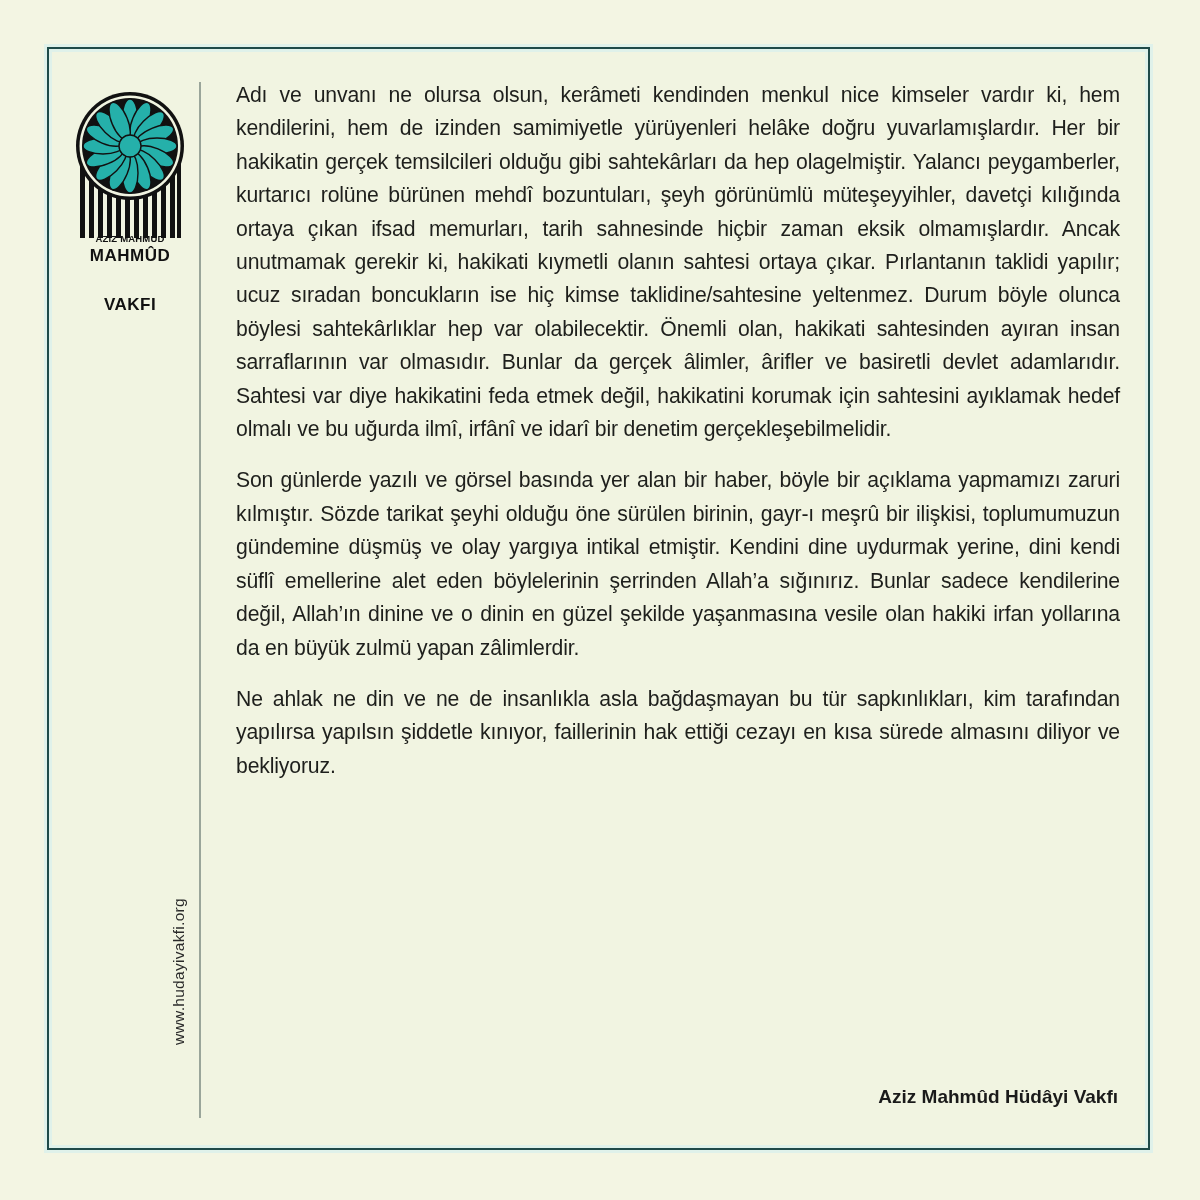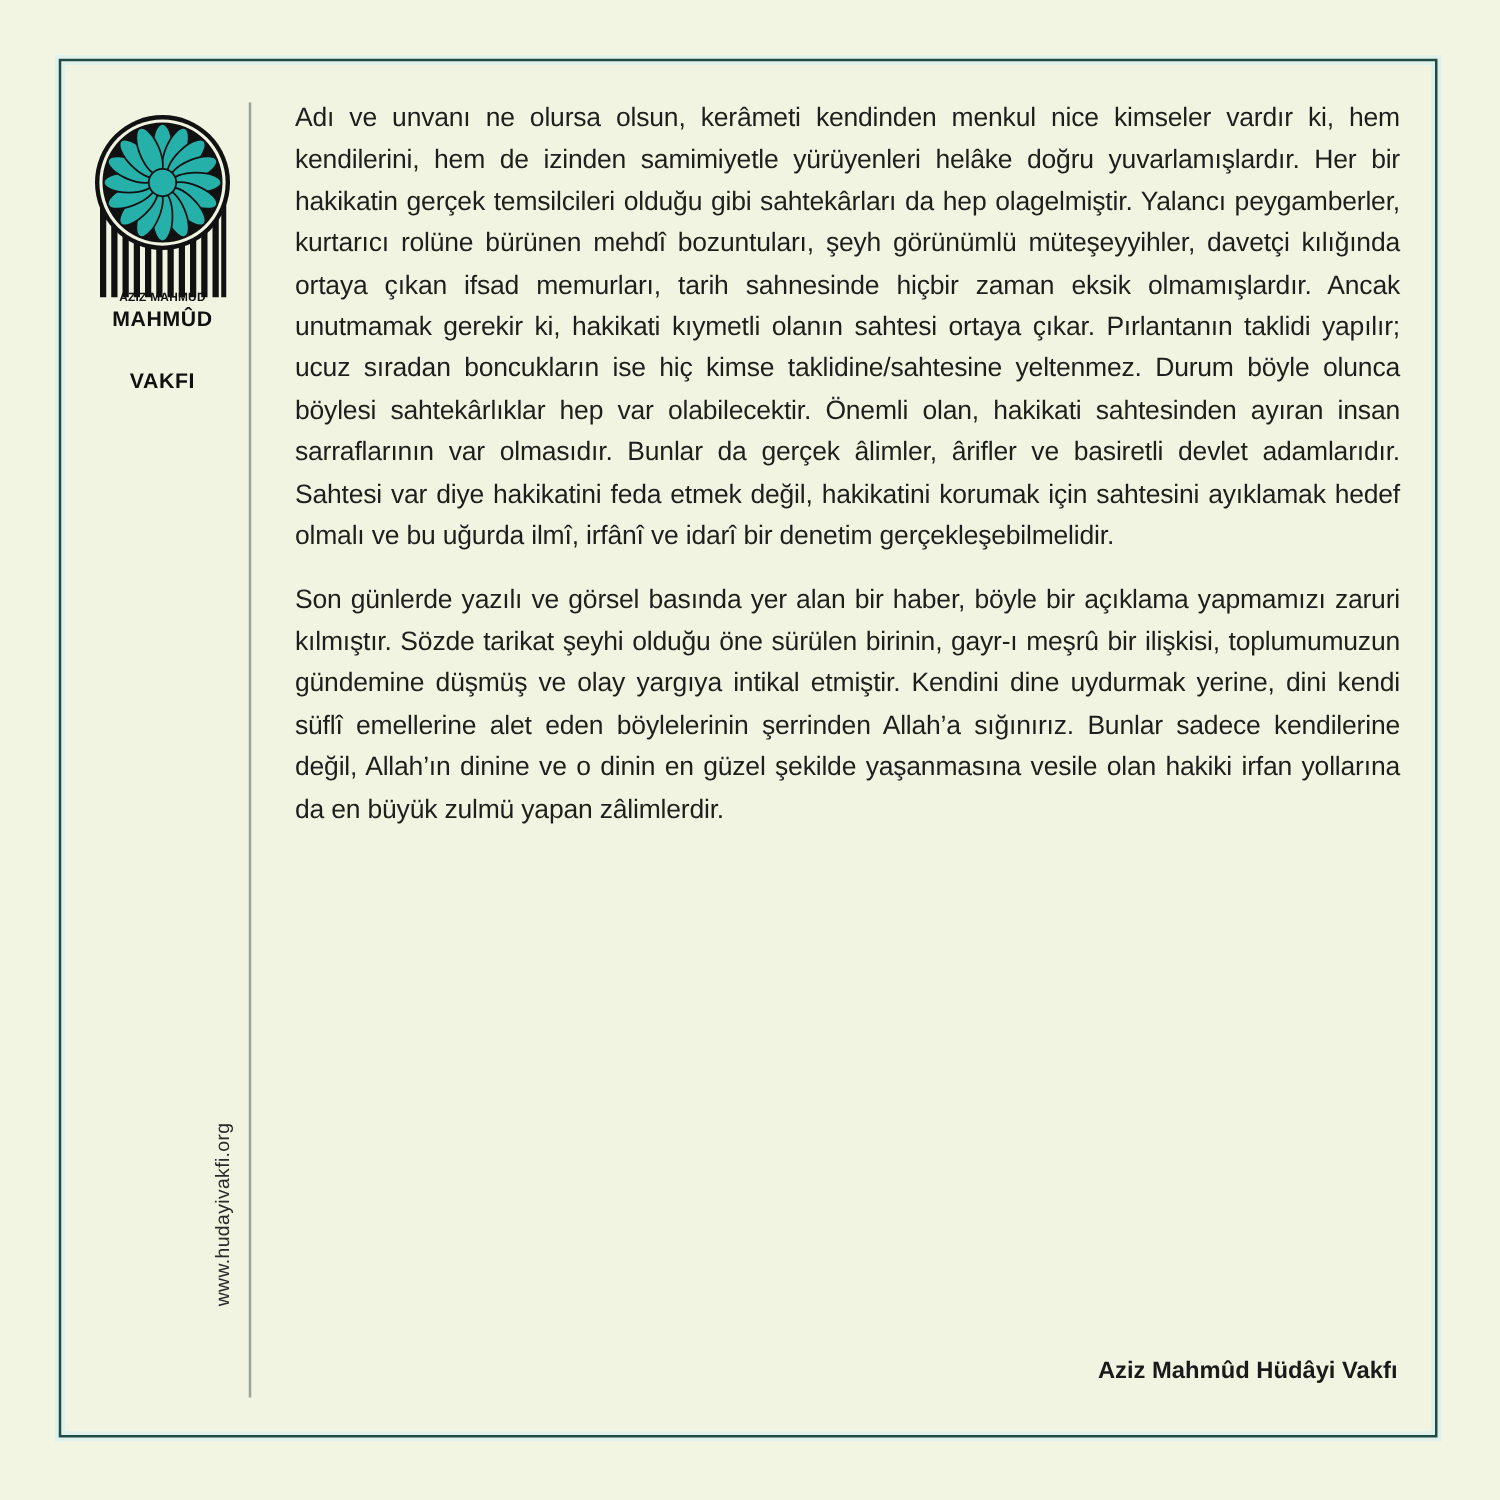--- a/index.html
+++ b/index.html
@@ -140,15 +140,16 @@
 <div class="logo-text logo-main">MAHMÛD</div>
 <div class="logo-text logo-main2">VAKFI</div>
 
 <div class="divider"></div>
 
 <div class="website">www.hudayivakfi.org</div>
 
 <div class="content">
   <p class="para">Adı ve unvanı ne olursa olsun, kerâmeti kendinden menkul nice kimseler vardır ki, hem kendilerini, hem de izinden samimiyetle yürüyenleri helâke doğru yuvarlamışlardır. Her bir hakikatin gerçek temsilcileri olduğu gibi sahtekârları da hep olagelmiştir. Yalancı peygamberler, kurtarıcı rolüne bürünen mehdî bozuntuları, şeyh görünümlü müteşeyyihler, davetçi kılığında ortaya çıkan ifsad memurları, tarih sahnesinde hiçbir zaman eksik olmamışlardır. Ancak unutmamak gerekir ki, hakikati kıymetli olanın sahtesi ortaya çıkar. Pırlantanın taklidi yapılır; ucuz sıradan boncukların ise hiç kimse taklidine/sahtesine yeltenmez. Durum böyle olunca böylesi sahtekârlıklar hep var olabilecektir. Önemli olan, hakikati sahtesinden ayıran insan sarraflarının var olmasıdır. Bunlar da gerçek âlimler, ârifler ve basiretli devlet adamlarıdır. Sahtesi var diye hakikatini feda etmek değil, hakikatini korumak için sahtesini ayıklamak hedef olmalı ve bu uğurda ilmî, irfânî ve idarî bir denetim gerçekleşebilmelidir.</p>
   <p class="para">Son günlerde yazılı ve görsel basında yer alan bir haber, böyle bir açıklama yapmamızı zaruri kılmıştır. Sözde tarikat şeyhi olduğu öne sürülen birinin, gayr-ı meşrû bir ilişkisi, toplumumuzun gündemine düşmüş ve olay yargıya intikal etmiştir. Kendini dine uydurmak yerine, dini kendi süflî emellerine alet eden böylelerinin şerrinden Allah’a sığınırız. Bunlar sadece kendilerine değil, Allah’ın dinine ve o dinin en güzel şekilde yaşanmasına vesile olan hakiki irfan yollarına da en büyük zulmü yapan zâlimlerdir.</p>
+  <p class="para">Ne ahlak ne din ve ne de insanlıkla asla bağdaşmayan bu tür sapkınlıkları, kim tarafından yapılırsa yapılsın şiddetle kınıyor, faillerinin hak ettiği cezayı en kısa sürede almasını diliyor ve bekliyoruz.</p>
 </div>
 
 <div class="signature">Aziz Mahmûd Hüdâyi Vakfı</div>
 
 </body></html>

